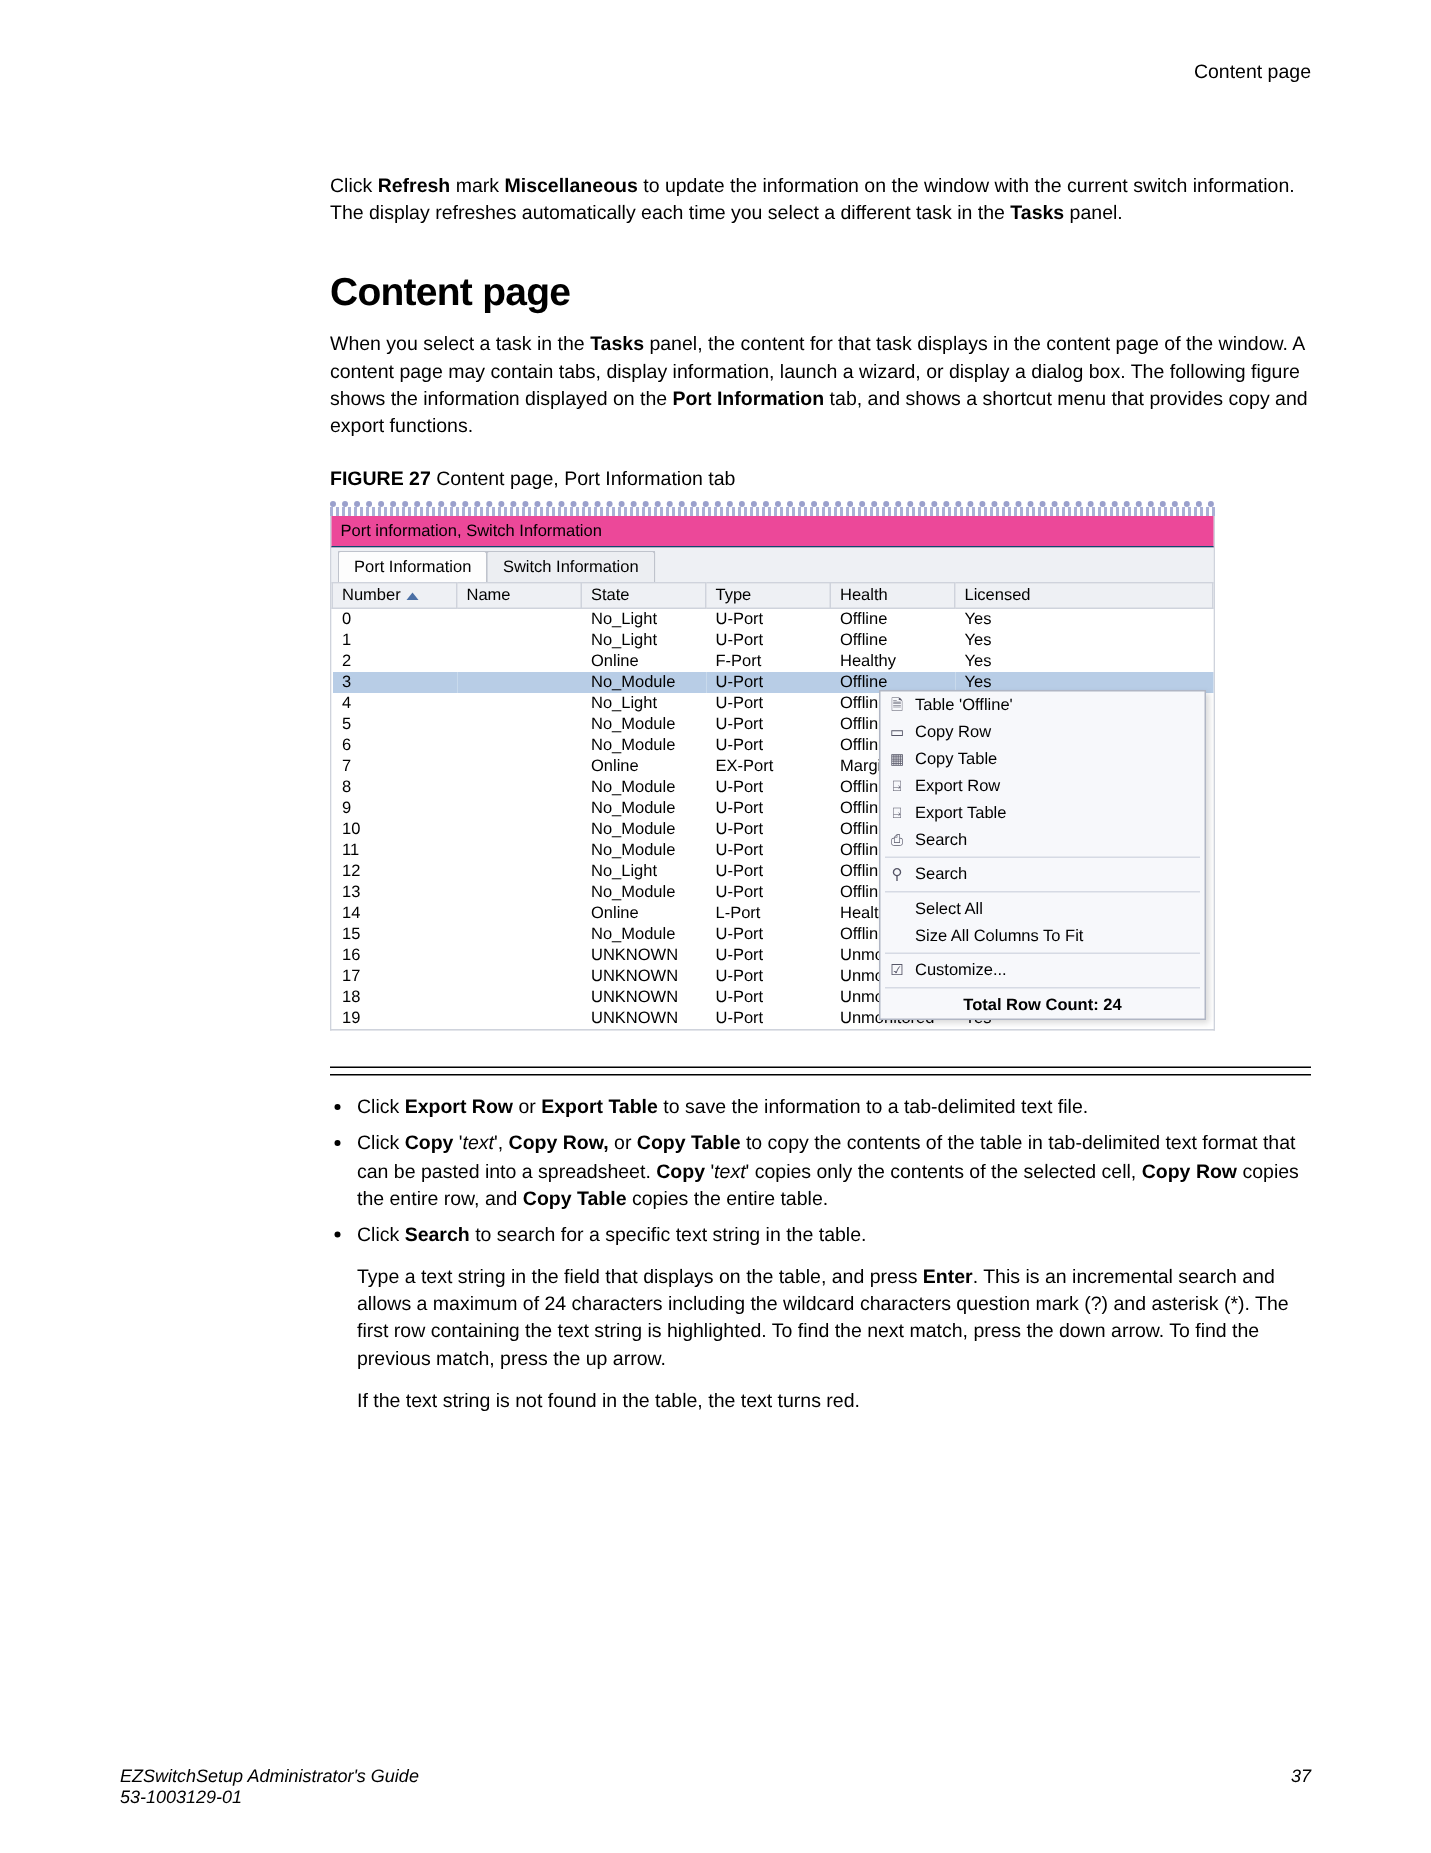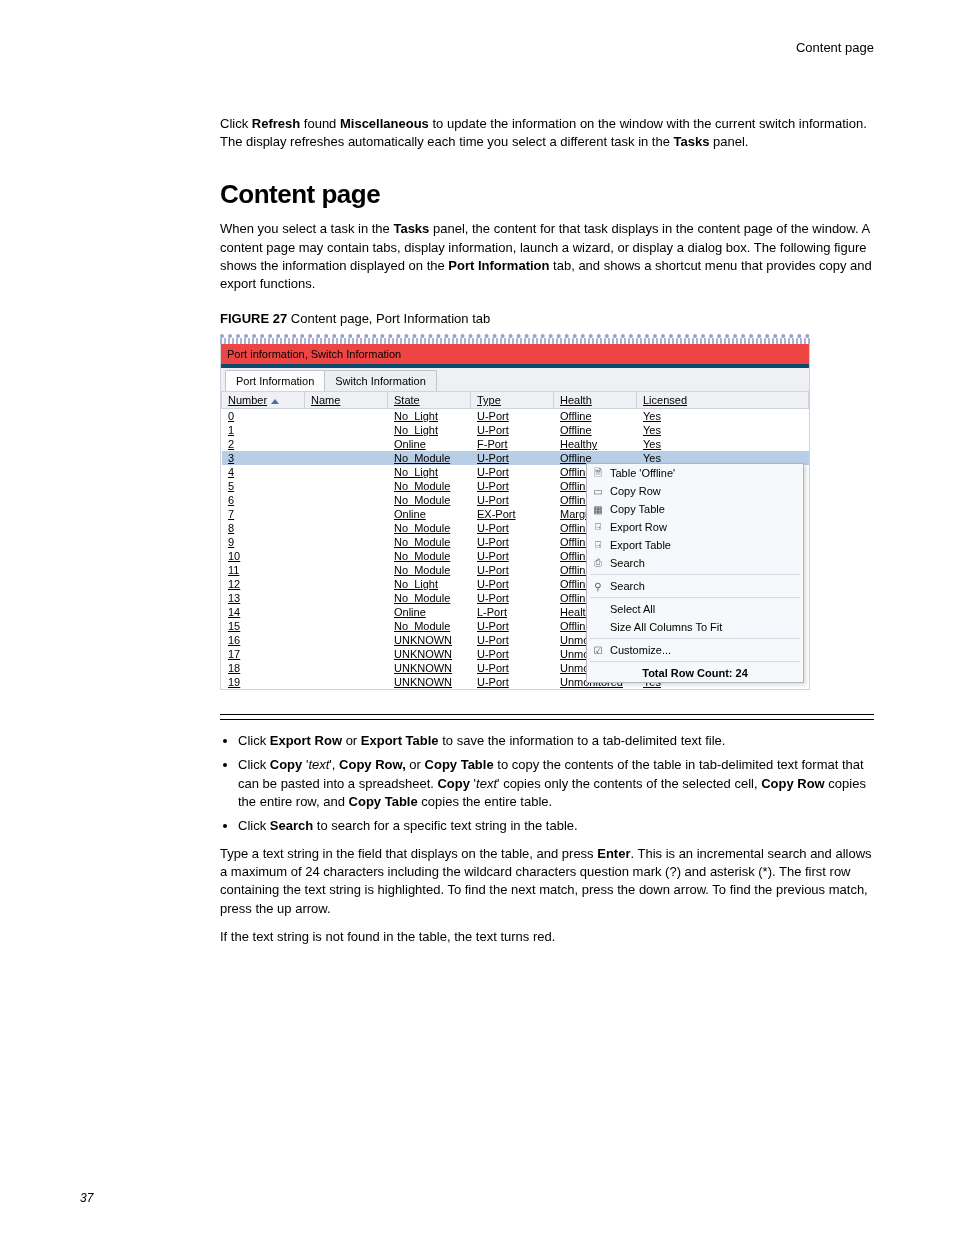--- a/index.html
+++ b/index.html
@@ -45,22 +45,22 @@
     font-family: Arial, sans-serif;
   }
   .fig-inner {
     background: #eef0f4;
     border: 1px solid #cfd3dc;
     border-top: none;
   }
   .panel-title {
     font-size: 11px;
     padding: 4px 6px 4px 6px;
-    border-bottom: 4px solid #0c4a6e;
-    background: #ef4444;
+    border-bottom: 1px solid #0c4a6e;
+    background: #ec4899;
   }
   .tabs {
     display: flex;
     background: #eef0f4;
     padding: 0 4px;
   }
   .tab {
     font-size: 11px;
     padding: 4px 10px;
     border: 1px solid #bfc3cc;
@@ -76,21 +76,20 @@
     z-index: 2;
   }
   .grid {
     background: #fff;
     position: relative;
   }
   table.data {
     border-collapse: collapse;
     width: 100%;
     font-size: 11px;
-    text-decoration: underline;
   }
   table.data th {
     text-align: left;
     font-weight: normal;
     background: #eef0f4;
     border: 1px solid #cfd3dc;
     padding: 2px 6px;
     white-space: nowrap;
   }
   table.data td {
@@ -157,21 +156,21 @@
   .note-label { font-weight: bold; }
 
   ul.bullets {
     margin: 0 0 0 0;
     padding-left: 18px;
   }
   ul.bullets > li {
     margin-bottom: 6px;
     line-height: 1.4;
   }
-  .sub-block { margin-top: 10px; line-height: 1.4; }
+  .sub-block { margin-left: 18px; margin-top: 10px; line-height: 1.4; }
   .italic { font-style: italic; }
 
   .footer {
     position: absolute;
     bottom: 30px;
     left: 80px;
     right: 80px;
     display: flex;
     justify-content: space-between;
     font-style: italic;
@@ -181,21 +180,21 @@
 </style>
 </head>
 <body>
 
 <div class="page">
   <div class="header-right">Content page</div>
 
   <div class="content-main">
 
     <p class="para">
-      <span>Click </span><span class="bold">Refresh</span><span> found </span><span class="bold">Miscellaneous</span><span> to update the information on the window with the current switch information. The display refreshes automatically each time you select a different task in the </span><span class="bold">Tasks</span><span> panel.</span>
+      <span>Click </span><span class="bold">Refresh</span><span> mark </span><span class="bold">Miscellaneous</span><span> to update the information on the window with the current switch information. The display refreshes automatically each time you select a different task in the </span><span class="bold">Tasks</span><span> panel.</span>
     </p>
 
     <h1 class="section-title">Content page</h1>
 
     <p class="para">
       <span>When you select a task in the </span><span class="bold">Tasks</span><span> panel, the content for that task displays in the content page of the window. A content page may contain tabs, display information, launch a wizard, or display a dialog box. The following figure shows the information displayed on the </span><span class="bold">Port Information</span><span> tab, and shows a shortcut menu that provides copy and export functions.</span>
     </p>
 
     <p class="figcap">
       <span class="bold">FIGURE 27 </span><span>Content page, Port Information tab</span>
@@ -451,15 +450,19 @@
     </ul>
 
     <div class="sub-block">
       <span>Type a text string in the field that displays on the table, and press </span><span class="bold">Enter</span><span>. This is an incremental search and allows a maximum of 24 characters including the wildcard characters question mark (?) and asterisk (*). The first row containing the text string is highlighted. To find the next match, press the down arrow. To find the previous match, press the up arrow.</span>
     </div>
     <div class="sub-block">If the text string is not found in the table, the text turns red.</div>
 
   </div>
 
   <div class="footer">
+    <div>
+      <div>EZSwitchSetup Administrator's Guide</div>
+      <div>53-1003129-01</div>
+    </div>
     <div class="pg">37</div>
   </div>
 </div>
 
 </body></html>

